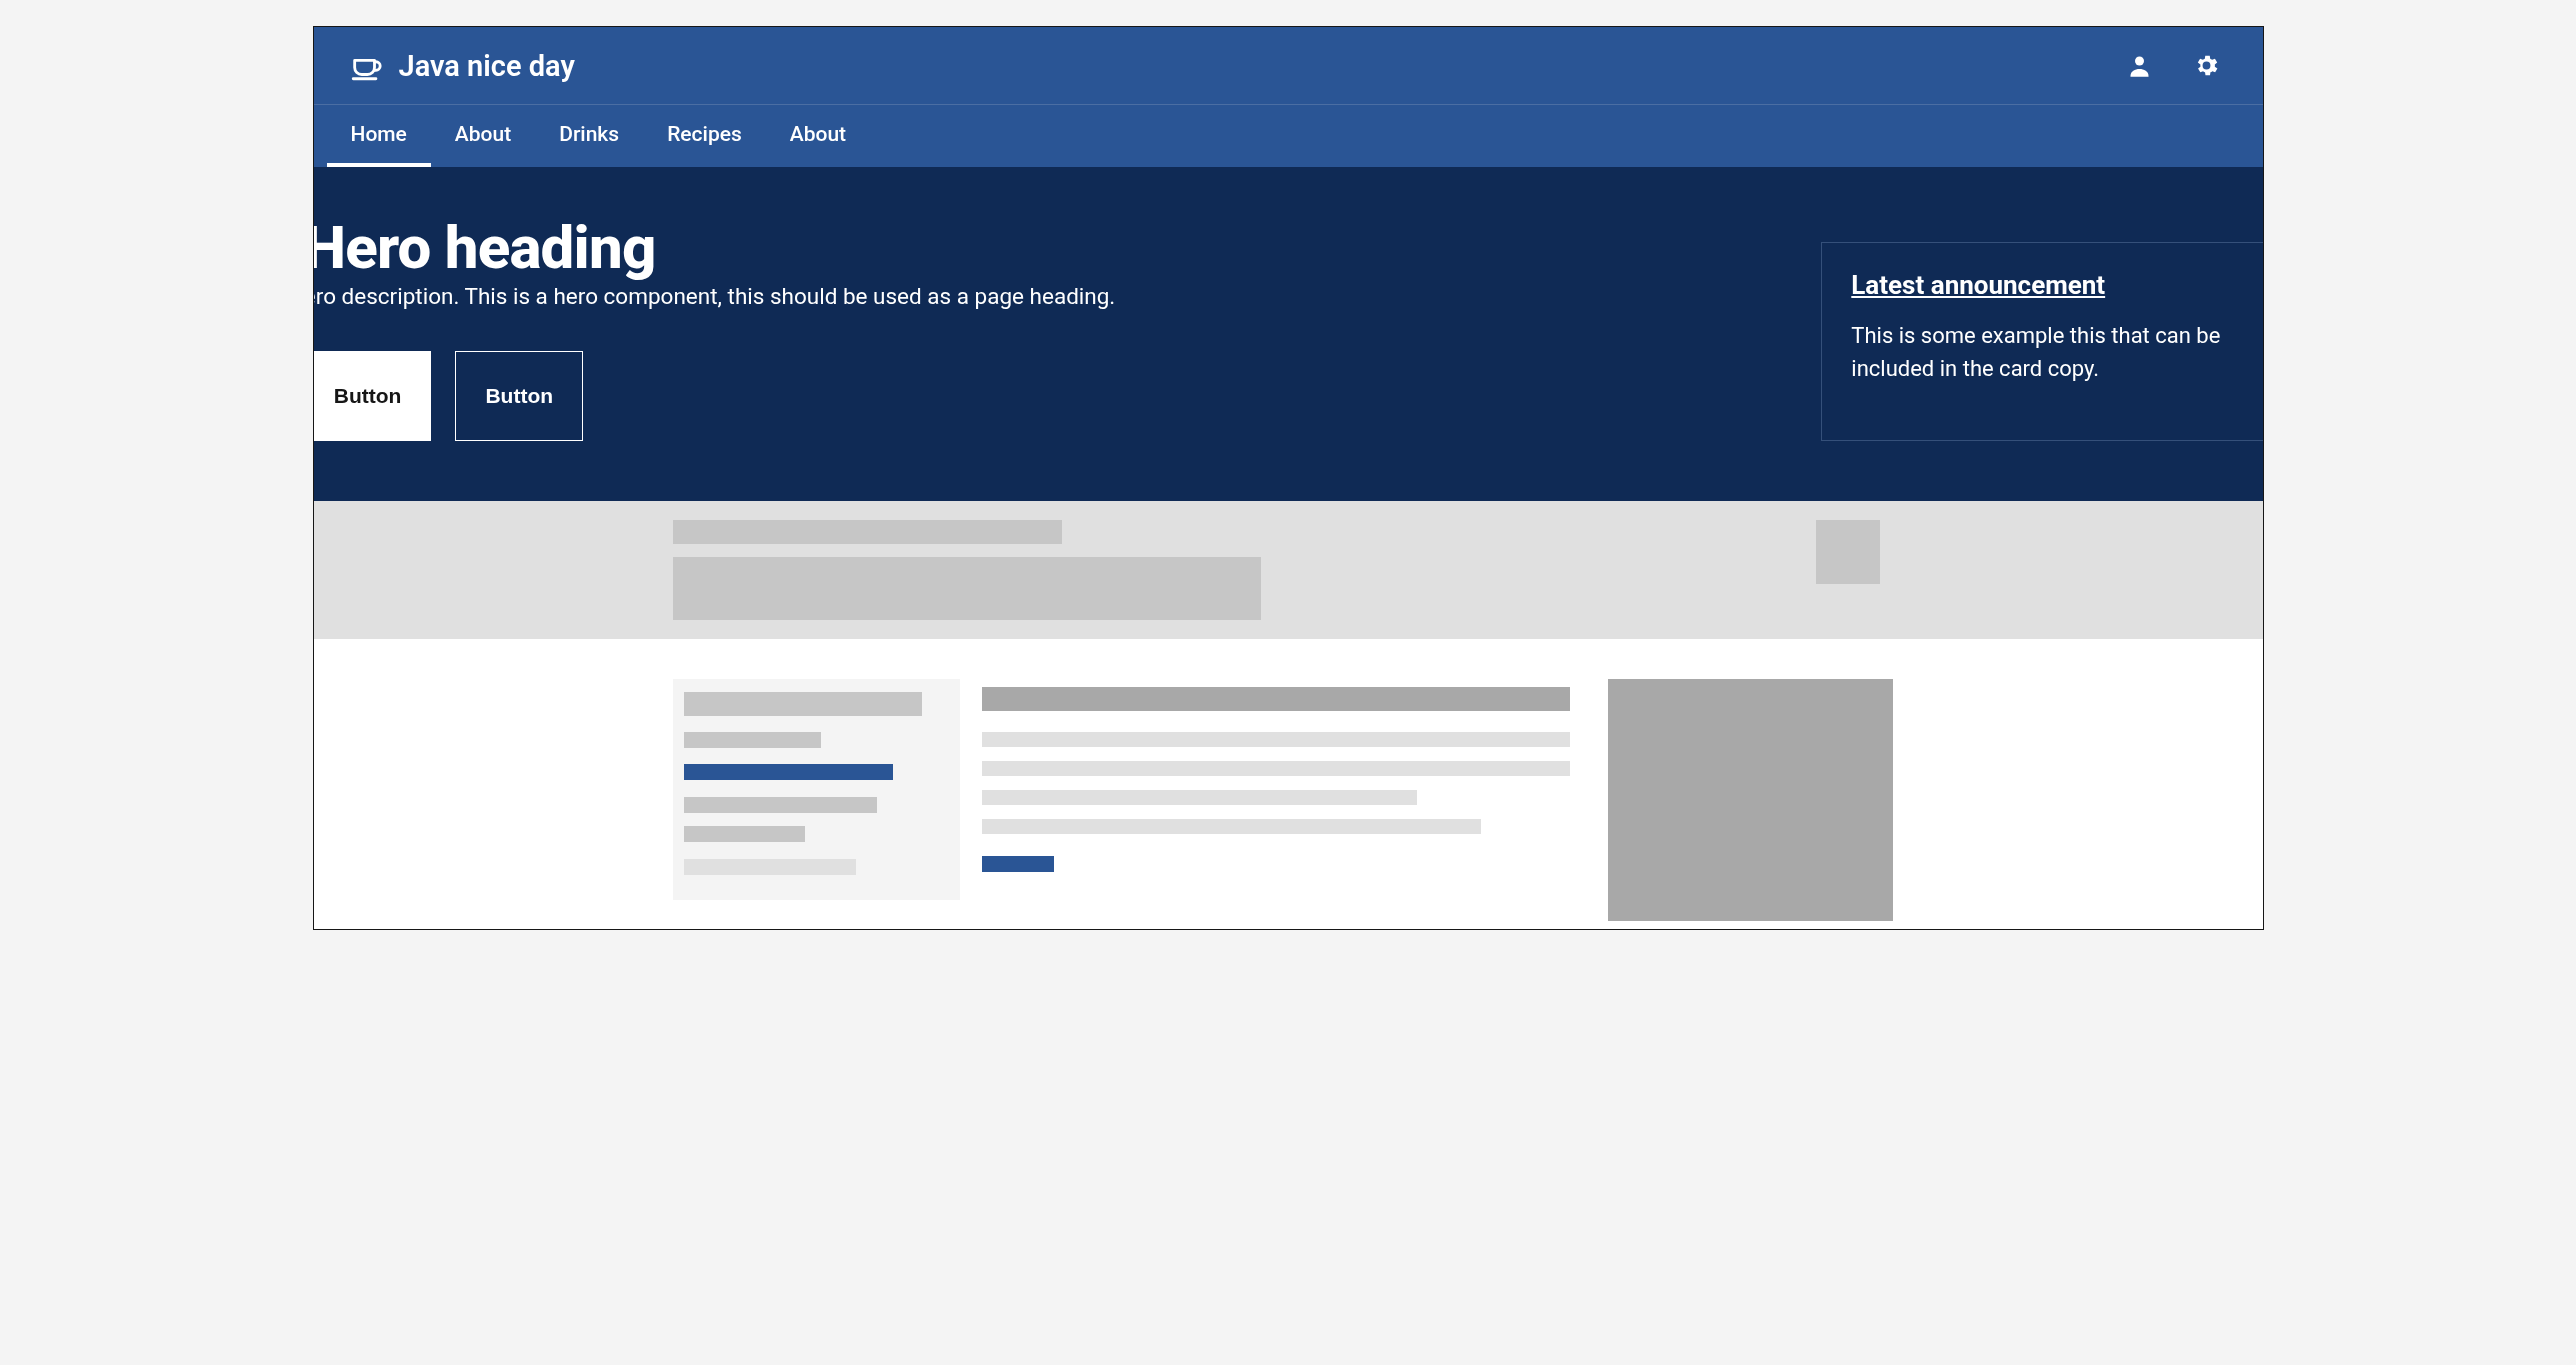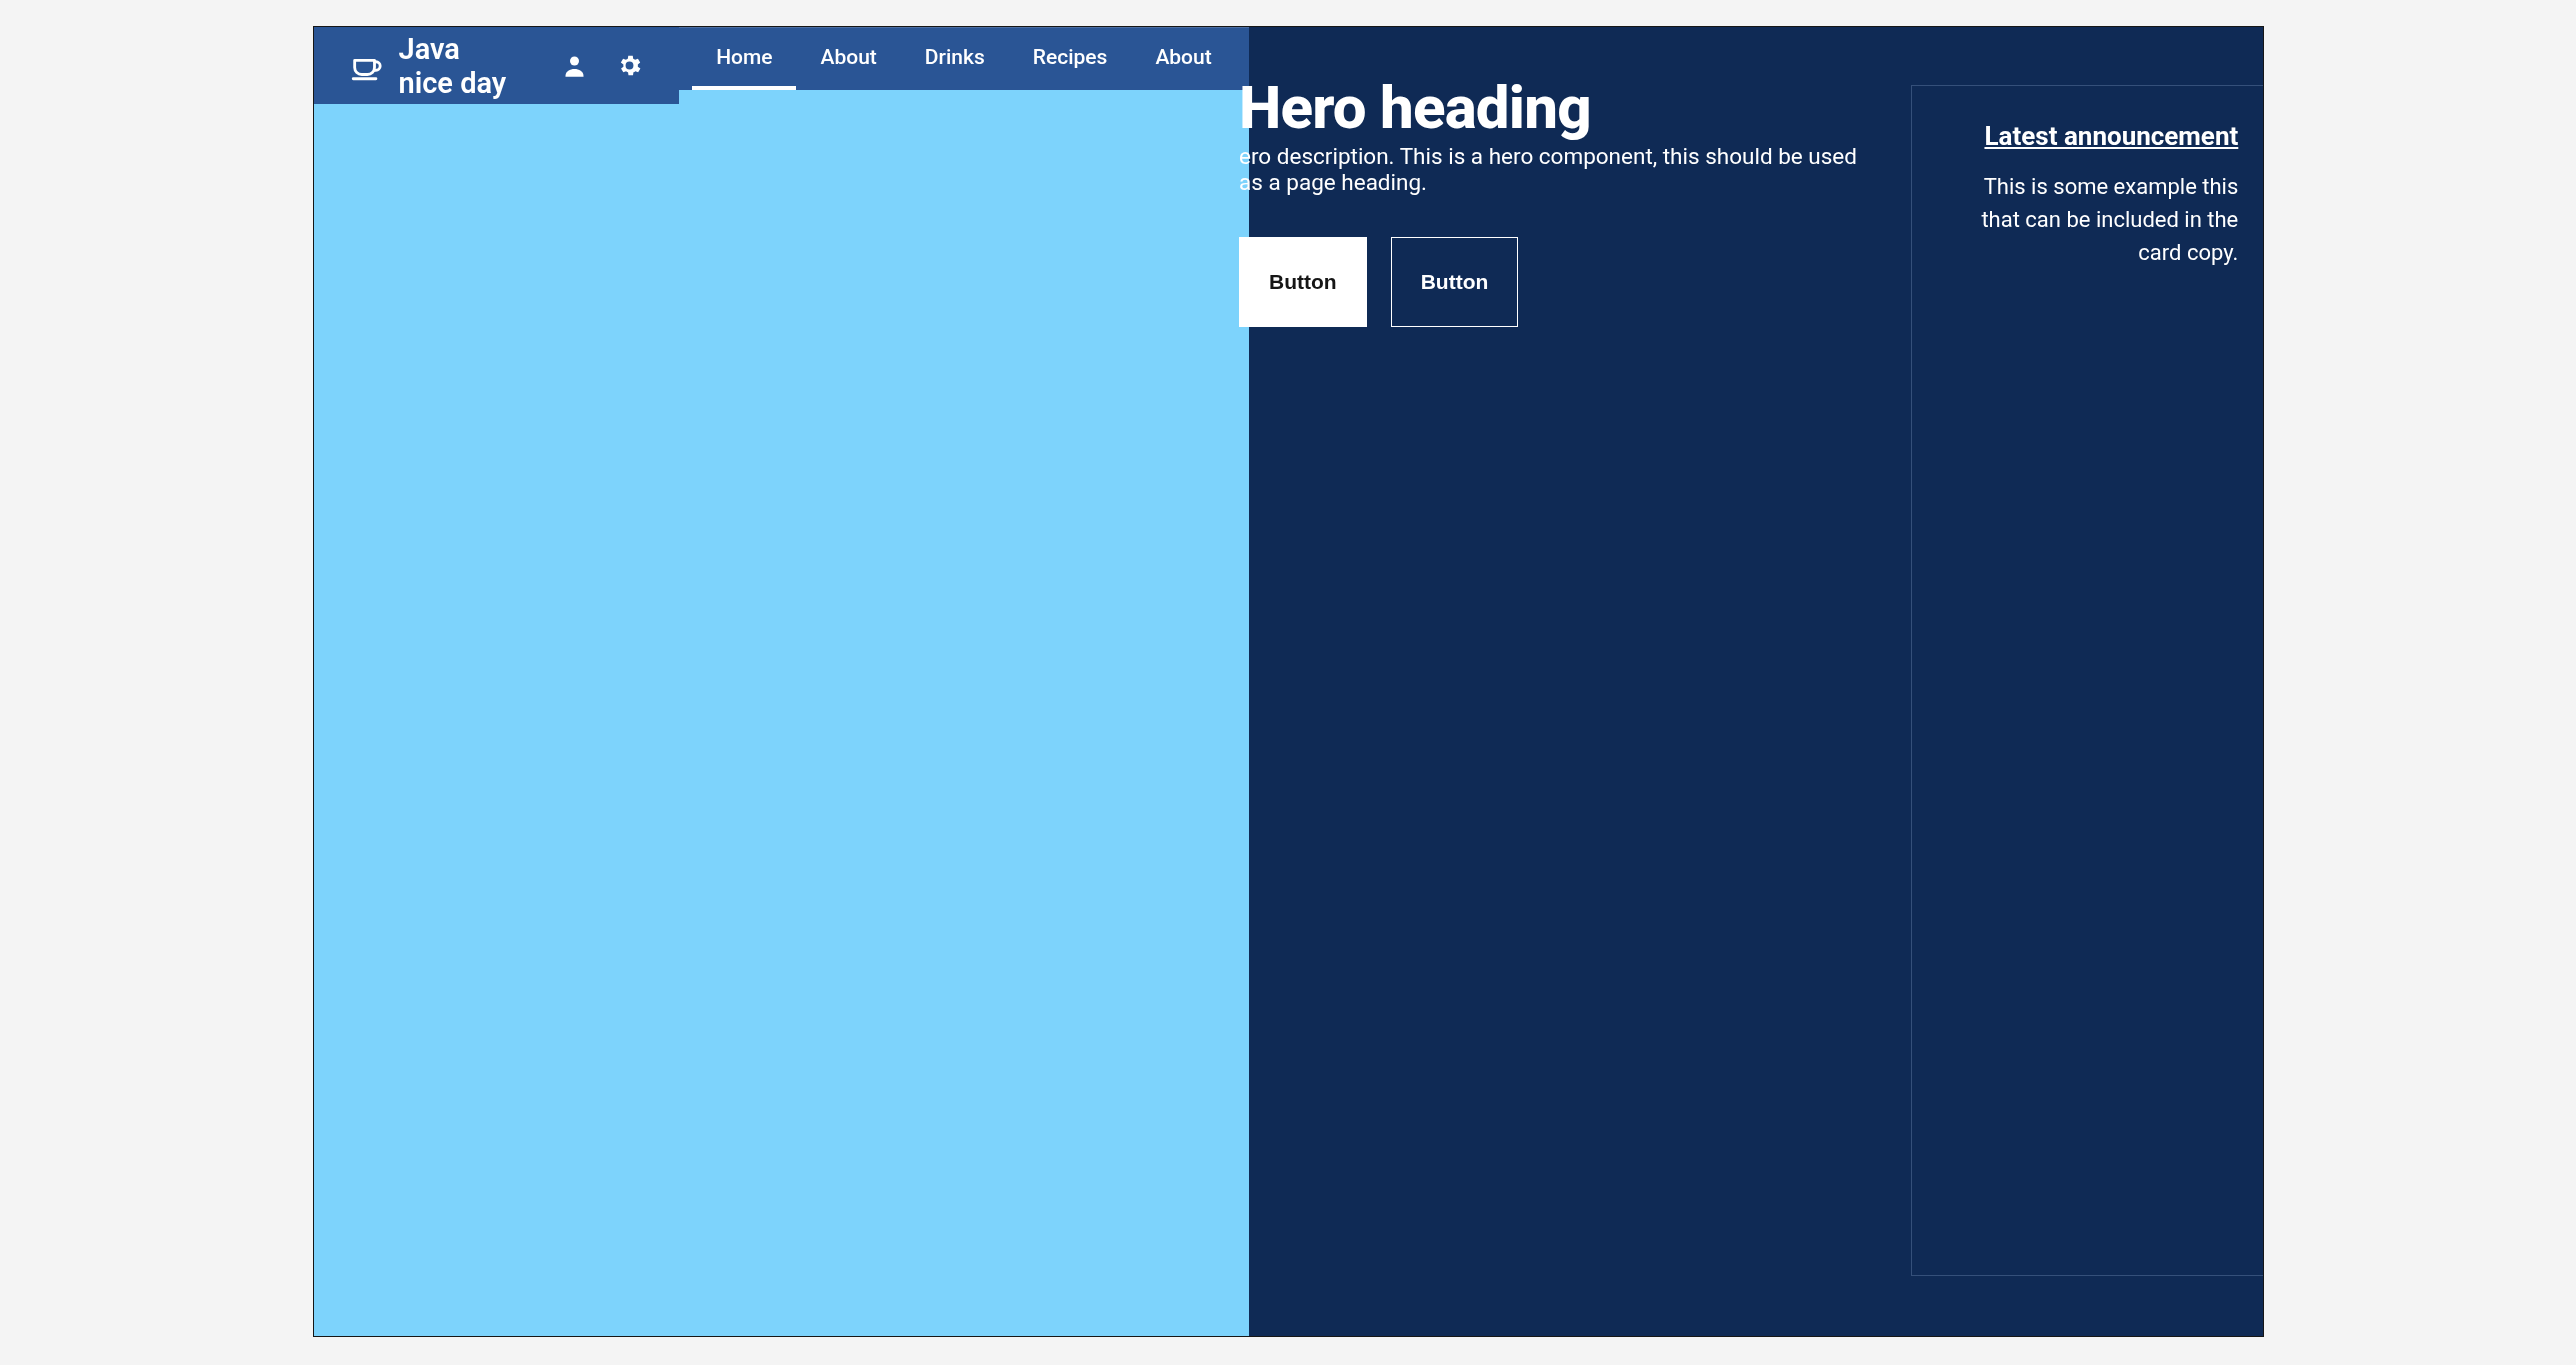--- a/index.html
+++ b/index.html
@@ -6,26 +6,26 @@
 body {
   font-family: -apple-system, BlinkMacSystemFont, "Segoe UI", Roboto, Helvetica, Arial, sans-serif;
   background: #f4f4f4;
   display: flex;
   justify-content: center;
   align-items: flex-start;
   padding: 26px 0;
 }
 .frame {
   width: 1951px;
-  height: 1311px;
+  height: 904px;
   border: 1.6px solid #161616;
-  background: #7dd3fc;
+  background: #be185d;
   overflow: hidden;
   display: flex;
-  flex-direction: row;
+  flex-direction: column;
 }
 .topbar {
   background: #2a5595;
   display: flex;
   align-items: center;
   padding: 0 32px 0 35px;
   height: 77px;
   gap: 19.3px;
 }
 .brand {
@@ -111,26 +111,25 @@
   font-weight: 600;
   padding: 32px 29px;
   cursor: pointer;
   border: 1.6px solid #fff;
 }
 .btn-primary { background: #fff; color: #161616; }
 .btn-secondary { background: transparent; color: #fff; }
 .announce {
   margin-left: auto;
   margin-right: -4.8px;
-  margin-top: 13px;
+  margin-top: 30px;
   width: 446px;
   border: 1.6px solid #35507a;
   border-right: none;
-  padding: 35px 29px;
-  text-align: right;
+  padding: 27px 29px;
 }
 .announce-title {
   font-size: 26px;
   font-weight: 700;
   text-decoration: underline;
   margin-bottom: 19.3px;
 }
 .announce-body { font-size: 22px; line-height: 1.5; }
 .stripe {
   background: #e0e0e0;

